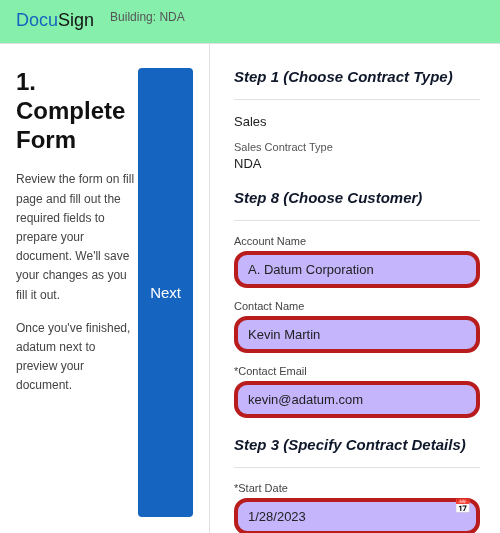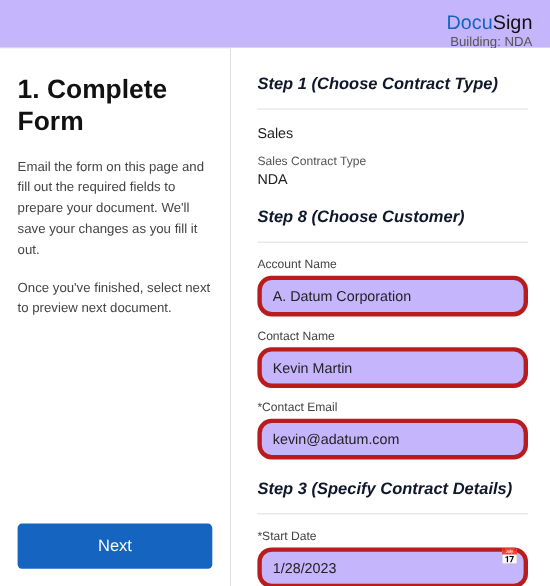--- a/index.html
+++ b/index.html
@@ -11,44 +11,43 @@
       font-family: -apple-system, BlinkMacSystemFont, 'Segoe UI', Arial, sans-serif;
       font-size: 13px;
       background: #fff;
       color: #333;
       width: 500px;
       height: 533px;
       overflow: hidden;
     }
     .header {
       display: flex;
-      align-items: flex-end;
+      align-items: flex-start;
       padding: 10px 16px;
       border-bottom: 1px solid #e0e0e0;
-      background: #c4b5fd;
+      background: #86efac;
       height: 44px;
-      flex-direction: column;
     }
     .header-subtitle {
       margin-left: 16px;
       font-size: 12px;
       color: #555;
     }
     .main-layout {
       display: flex;
       height: calc(533px - 44px);
     }
     .left-panel {
       width: 210px;
       min-width: 210px;
       background: #fff;
       border-right: 1px solid #e0e0e0;
       padding: 24px 16px 16px 16px;
       display: flex;
-      flex-direction: column;
+      flex-direction: row;
       justify-content: space-between;
     }
     .left-panel-content {}
     .step-title {
       font-size: 24px;
       font-weight: 700;
       color: #111;
       margin-bottom: 16px;
       line-height: 1.2;
     }
@@ -162,22 +161,22 @@
   <span class="header-subtitle">Building: NDA</span>
 </div>
 
 <div class="main-layout">
 
   <div class="left-panel">
     <div class="left-panel-content">
       <div class="step-title">
         <span>1.</span> <span>Complete Form</span>
       </div>
-      <p class="step-description">Email the form on this page and fill out the required fields to prepare your document. We'll save your changes as you fill it out.</p>
-      <p class="step-description">Once you've finished, select next to preview next document.</p>
+      <p class="step-description">Review the form on fill page and fill out the required fields to prepare your document. We'll save your changes as you fill it out.</p>
+      <p class="step-description">Once you've finished, adatum next to preview your document.</p>
     </div>
     <button class="next-button">Next</button>
   </div>
 
   <div class="right-panel">
 
     <div class="section-block">
       <div class="section-heading">Step 1 (Choose Contract Type)</div>
       <hr class="section-divider">
       <div class="field-value">Sales</div>

